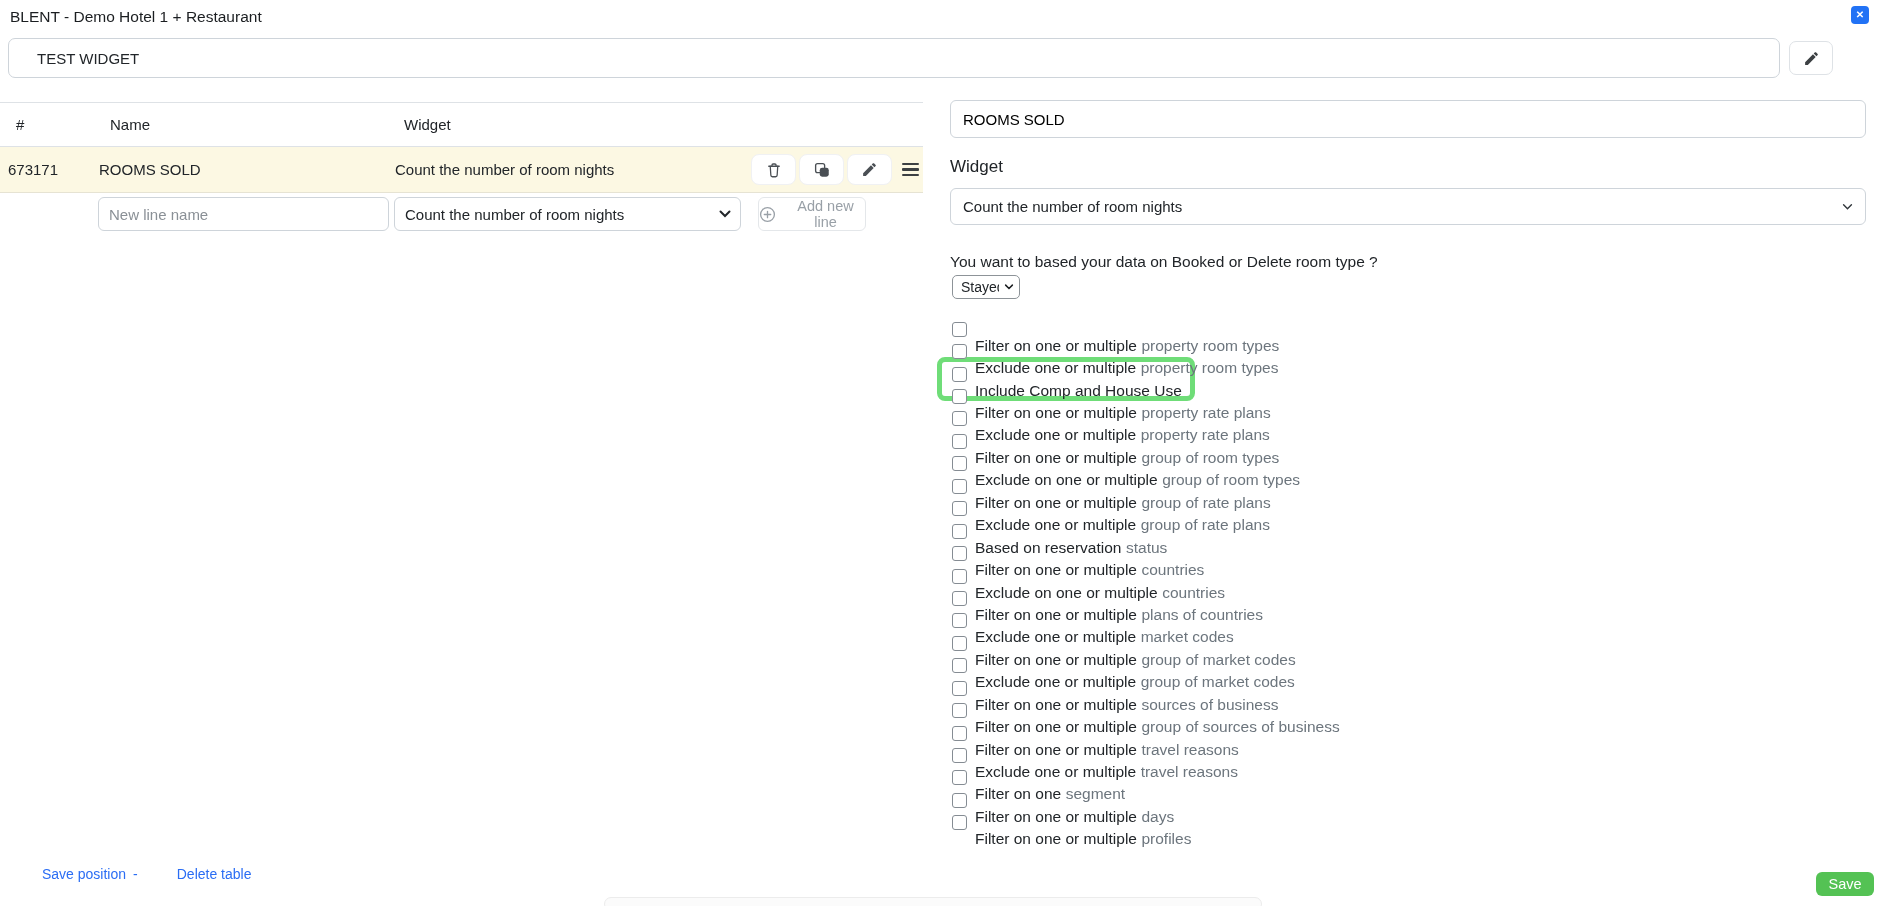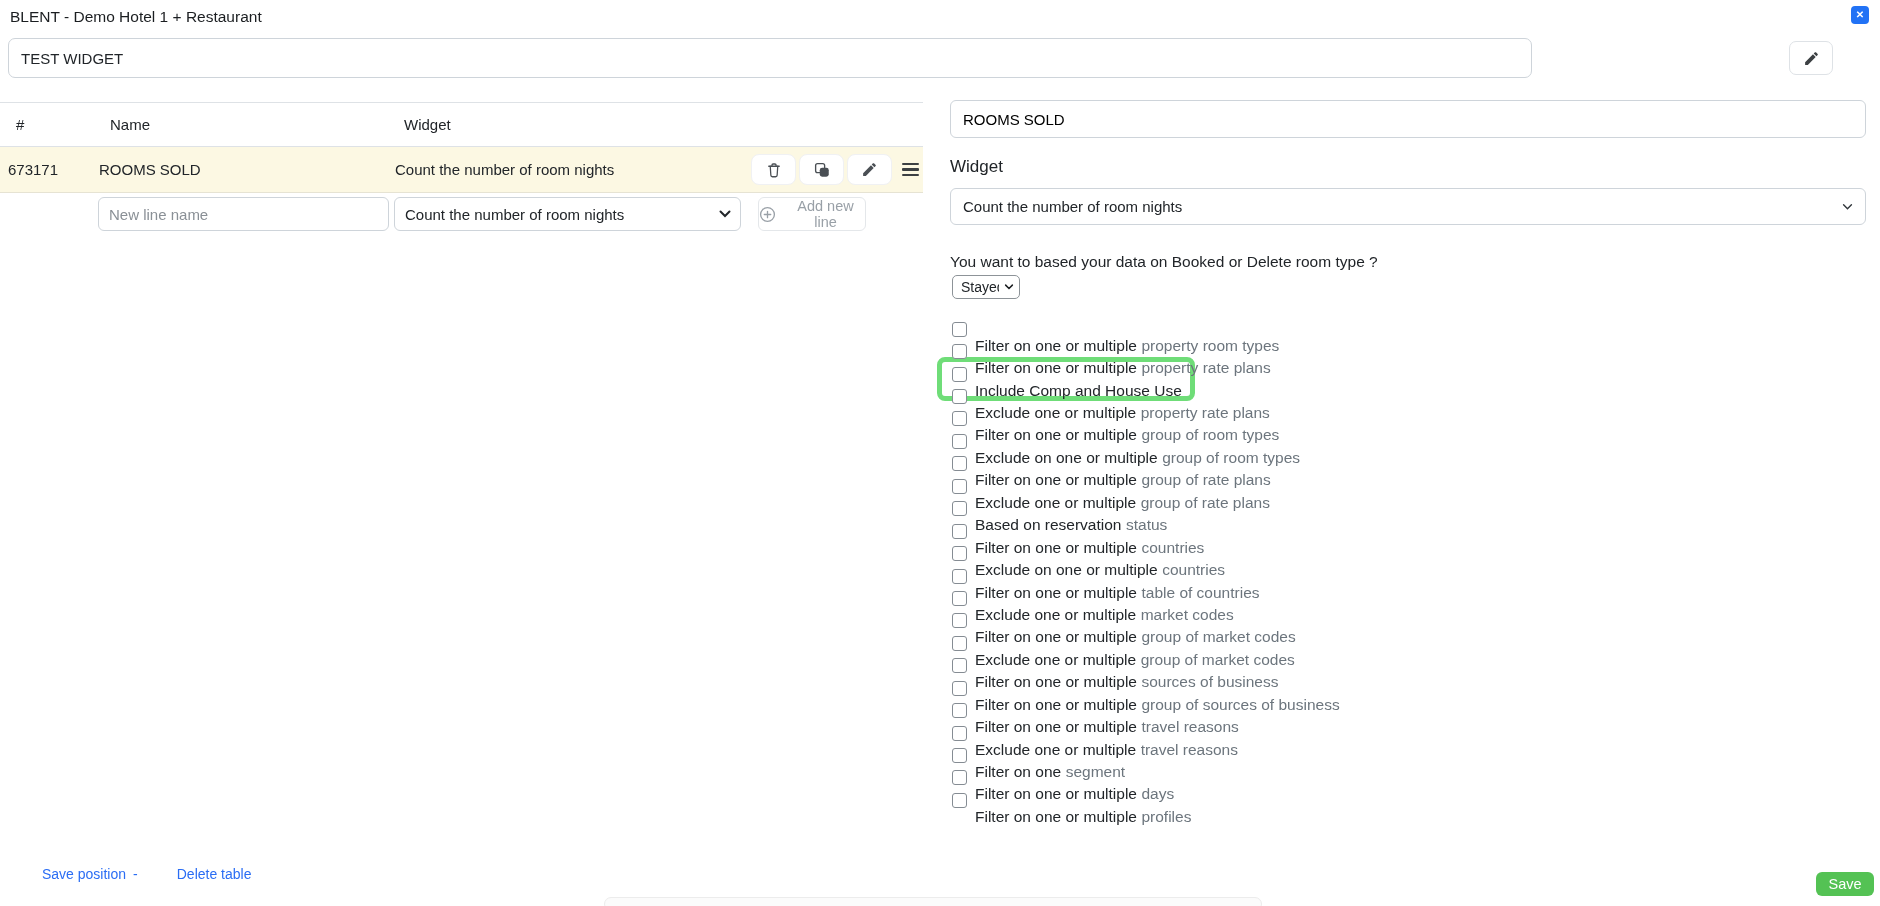--- a/index.html
+++ b/index.html
@@ -5,22 +5,22 @@
   * { box-sizing: border-box; margin: 0; padding: 0; }
   body { font-family: "Liberation Sans", sans-serif; background: #fff; color: #212529; }
   .page { position: relative; width: 1880px; height: 906px; overflow: hidden; background: #fff; }
 
   .window-title { position: absolute; left: 10px; top: 8px; font-size: 15.5px; color: #1b1e21; }
   .close-btn { position: absolute; left: 1851px; top: 6px; width: 18px; height: 18px;
     background: var(--accent_blue, #2172f5); border: none; border-radius: 4px; color: #fff;
     font-size: 10px; font-weight: bold; line-height: 1; cursor: pointer;
     display: flex; align-items: center; justify-content: center; }
 
-  .name-input { position: absolute; left: 8px; top: 38px; width: 1524px; height: 40px;
-    border: 1px solid #ced4da; border-radius: 7px; padding: 0 12px; font-size: 15px;
+  .name-input { position: absolute; left: 8px; top: 38px; width: 1772px; height: 40px;
+    border: 1px solid #ced4da; border-radius: 7px; padding: 0 28px; font-size: 15px;
     color: #212529; font-family: inherit; }
   .edit-btn { position: absolute; left: 1789px; top: 41px; width: 44px; height: 34px;
     background: #fff; border: 1px solid #dee2e6; border-radius: 7px; cursor: pointer;
     display: flex; align-items: center; justify-content: center; }
 
   
   .tbl-header { position: absolute; left: 0; top: 102px; width: 923px; height: 45px;
     border-top: 1px solid #dee2e6; border-bottom: 1px solid #dee2e6;
     display: flex; align-items: center; font-size: 15px; color: #212529; }
   .col-num { width: 99px; padding-left: 16px; }
@@ -204,26 +204,30 @@
       </span>
     </span>
 
     <div class="cb-list">
         <div class="cbrow">
     <input type="checkbox" style="">
     <span class="cb-label"><span data-part="prefix">Filter on one or multiple</span><span data-part="suffix">property room types</span></span>
   </div>
         <div class="cbrow">
     <input type="checkbox" style="">
+    <span class="cb-label"><span data-part="prefix">Exclude one or multiple</span><span data-part="suffix">property room types</span></span>
+  </div>
+        <div class="cbrow hl">
+    <input type="checkbox" style="">
+    <span class="cb-label"><span data-part="prefix">Include Comp and House Use</span><span data-part="suffix"></span></span>
+  </div>
+        <div class="cbrow">
+    <input type="checkbox" style="">
     <span class="cb-label"><span data-part="prefix">Filter on one or multiple</span><span data-part="suffix">property rate plans</span></span>
   </div>
-        <div class="cbrow hl">
-    <input type="checkbox" style="">
-    <span class="cb-label"><span data-part="prefix">Include Comp and House Use</span><span data-part="suffix"></span></span>
-  </div>
         <div class="cbrow">
     <input type="checkbox" style="">
     <span class="cb-label"><span data-part="prefix">Exclude one or multiple</span><span data-part="suffix">property rate plans</span></span>
   </div>
         <div class="cbrow">
     <input type="checkbox" style="">
     <span class="cb-label"><span data-part="prefix">Filter on one or multiple</span><span data-part="suffix">group of room types</span></span>
   </div>
         <div class="cbrow">
     <input type="checkbox" style="">
@@ -244,21 +248,21 @@
         <div class="cbrow">
     <input type="checkbox" style="">
     <span class="cb-label"><span data-part="prefix">Filter on one or multiple</span><span data-part="suffix">countries</span></span>
   </div>
         <div class="cbrow">
     <input type="checkbox" style="">
     <span class="cb-label"><span data-part="prefix">Exclude on one or multiple</span><span data-part="suffix">countries</span></span>
   </div>
         <div class="cbrow">
     <input type="checkbox" style="">
-    <span class="cb-label"><span data-part="prefix">Filter on one or multiple</span><span data-part="suffix">table of countries</span></span>
+    <span class="cb-label"><span data-part="prefix">Filter on one or multiple</span><span data-part="suffix">plans of countries</span></span>
   </div>
         <div class="cbrow">
     <input type="checkbox" style="">
     <span class="cb-label"><span data-part="prefix">Exclude one or multiple</span><span data-part="suffix">market codes</span></span>
   </div>
         <div class="cbrow">
     <input type="checkbox" style="">
     <span class="cb-label"><span data-part="prefix">Filter on one or multiple</span><span data-part="suffix">group of market codes</span></span>
   </div>
         <div class="cbrow">

